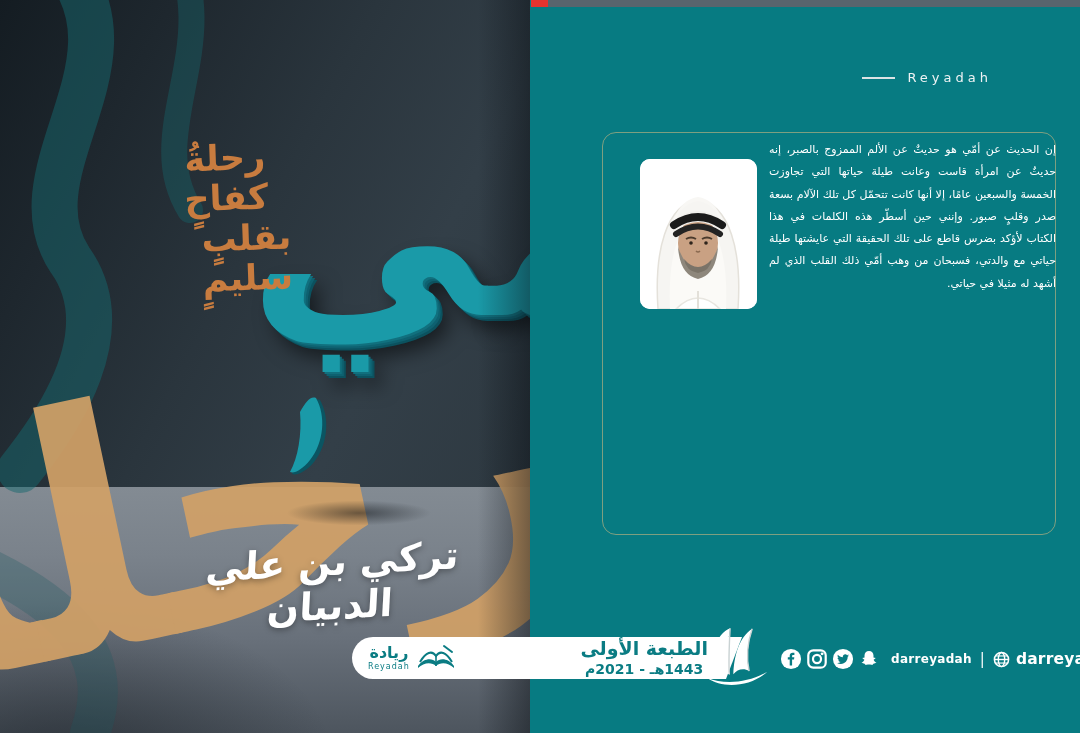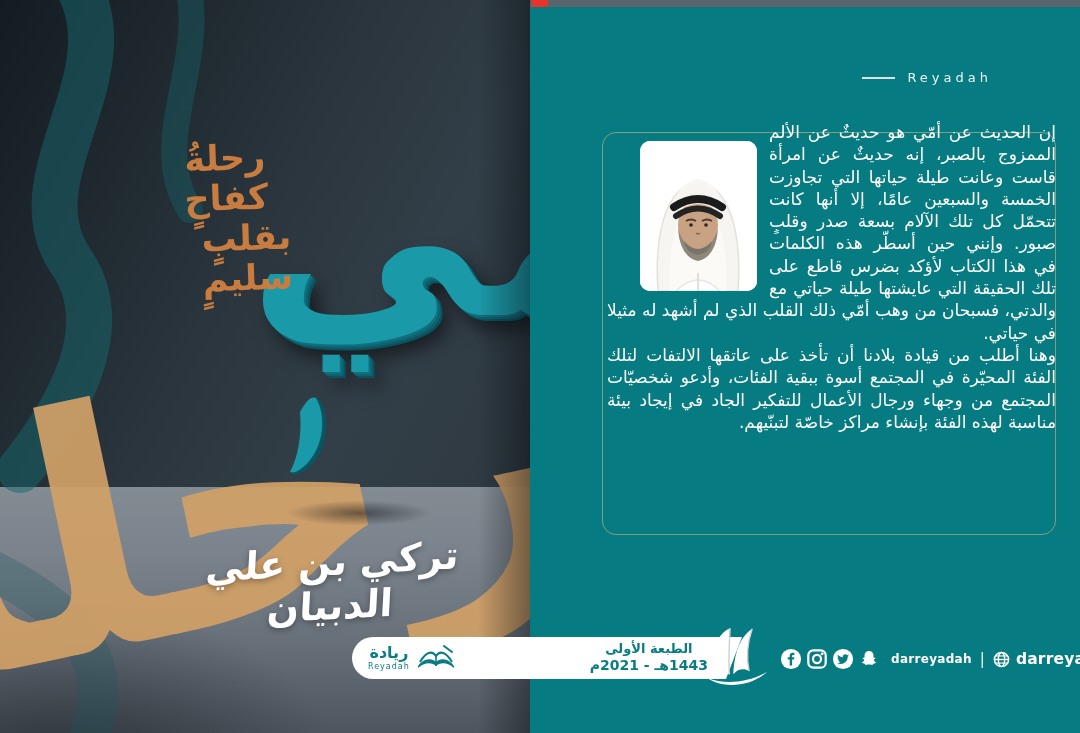--- a/index.html
+++ b/index.html
@@ -60,43 +60,43 @@
   .top-strip { position:absolute; left:18px; top:0; width:532px; height:7px; background:#59646d; }
   .red-accent { position:absolute; left:1px; top:0; width:17px; height:7px; background:#e5332e; }
   .brand-row { position:absolute; right:88px; top:70px; display:flex; align-items:center; gap:12px; }
   .brand-line { width:33px; height:2px; background:#dbe3e4; }
   .brand-label { font-size:13px; letter-spacing:4px; color:#eef3f4; font-weight:500; }
   .text-frame {
     position:absolute; left:72px; top:132px; width:454px; height:403px;
     border:1px solid rgba(190,178,128,.65); border-radius:14px;
   }
   .back-text {
-    position:absolute; left:77px; top:121px; width:449px;
+    position:absolute; left:77px; top:139px; width:449px;
     direction:rtl; text-align:justify; color:#ffffff;
-    font-size:17px; line-height:22.3px; font-weight:500;
+    font-size:11px; line-height:22.3px; font-weight:500;
   }
   .back-text p { margin:0; }
   .portrait {
     float:left; width:117px; height:150px; margin:20px 12px 6px 33px;
     border-radius:10px; overflow:hidden; background:#ffffff;
   }
   
   .ribbon {
     position:absolute; left:352px; top:637px; width:390px; height:42px;
     background:#ffffff; border-radius:21px 0 0 21px; z-index:3;
     clip-path:polygon(0 0, 100% 0, calc(100% - 16px) 100%, 0 100%);
     display:flex; align-items:center; padding:0 34px 0 16px;
   }
   .logo-text { display:flex; flex-direction:column; align-items:center; line-height:1; color:#0a7c83; }
   .logo-ar { font-size:16px; font-weight:bold; }
   .logo-en { font-size:8px; letter-spacing:1px; margin-top:2px; }
   .logo-book { margin-left:4px; }
   .ribbon-spacer { flex:1; }
   .edition { direction:rtl; text-align:center; color:#0a7c83; line-height:1.25; margin-left:6px; }
-  .edition-1 { font-size:13px; font-weight:bold; }
+  .edition-1 { font-size:19px; font-weight:bold; }
   .edition-2 { font-size:14px; font-weight:bold; }
   .book-pages { position:absolute; left:698px; top:622px; z-index:4; transform:rotate(-4deg); }
   .social-row {
     position:absolute; left:780px; top:646px; height:26px; z-index:5;
     display:flex; align-items:center; gap:4px; color:#ffffff;
   }
   .soc-ic { width:22px; height:22px; display:block; }
   .handle { font-size:12px; font-weight:600; letter-spacing:.3px; margin-left:7px; }
   .pipe { font-size:15px; margin:0 4px; opacity:.95; }
   .site { font-size:15.5px; font-weight:600; letter-spacing:.2px; margin-left:2px; }
@@ -169,21 +169,20 @@
         <path d="M62,80 Q67,77 72,80" stroke="#4a3a2c" stroke-width="2" fill="none"></path>
         <circle cx="51" cy="84" r="1.8" fill="#2e241b"></circle>
         <circle cx="66" cy="84" r="1.8" fill="#2e241b"></circle>
         <path d="M56,92 Q58,94 60,92" stroke="#8a6a50" stroke-width="1.5" fill="none"></path>
 
         <path d="M36,150 Q58,128 80,150 Z" fill="#ffffff" stroke="#e8e6e0" stroke-width="1.5"></path>
         <line x1="58" y1="132" x2="58" y2="150" stroke="#e3e0d9" stroke-width="2"></line>
       </svg>
     </div>
     <p>إن الحديث عن أمّي هو حديثٌ عن الألم الممزوج بالصبر، إنه حديثٌ عن امرأة قاست وعانت طيلة حياتها التي تجاوزت الخمسة والسبعين عامًا، إلا أنها كانت تتحمّل كل تلك الآلام بسعة صدر وقلبٍ صبور. وإنني حين أسطّر هذه الكلمات في هذا الكتاب لأؤكد بضرس قاطع على تلك الحقيقة التي عايشتها طيلة حياتي مع والدتي، فسبحان من وهب أمّي ذلك القلب الذي لم أشهد له مثيلا في حياتي.</p>
-    <p>وهنا أطلب من قيادة بلادنا أن تأخذ على عاتقها الالتفات لتلك الفئة المحيّرة في المجتمع أسوة ببقية الفئات، وأدعو شخصيّات المجتمع من وجهاء ورجال الأعمال للتفكير الجاد في إيجاد بيئة مناسبة لهذه الفئة بإنشاء مراكز خاصّة لتبنّيهم.</p>
   </div>
 
   <div class="ribbon">
     <div class="logo-text">
       <span class="logo-ar">ريادة</span>
       <span class="logo-en">Reyadah</span>
     </div>
     <svg class="logo-book" width="44" height="32" viewBox="0 0 44 32">
       <path d="M4,26 C10,20 18,20 22,24 C26,20 34,20 40,26 L40,24 C34,16 26,16 22,20 C18,16 10,16 4,24 Z" fill="#0a7c83"></path>
       <path d="M6,20 C12,10 18,8 22,14 C26,8 32,10 38,20" fill="none" stroke="#0a7c83" stroke-width="2"></path>

